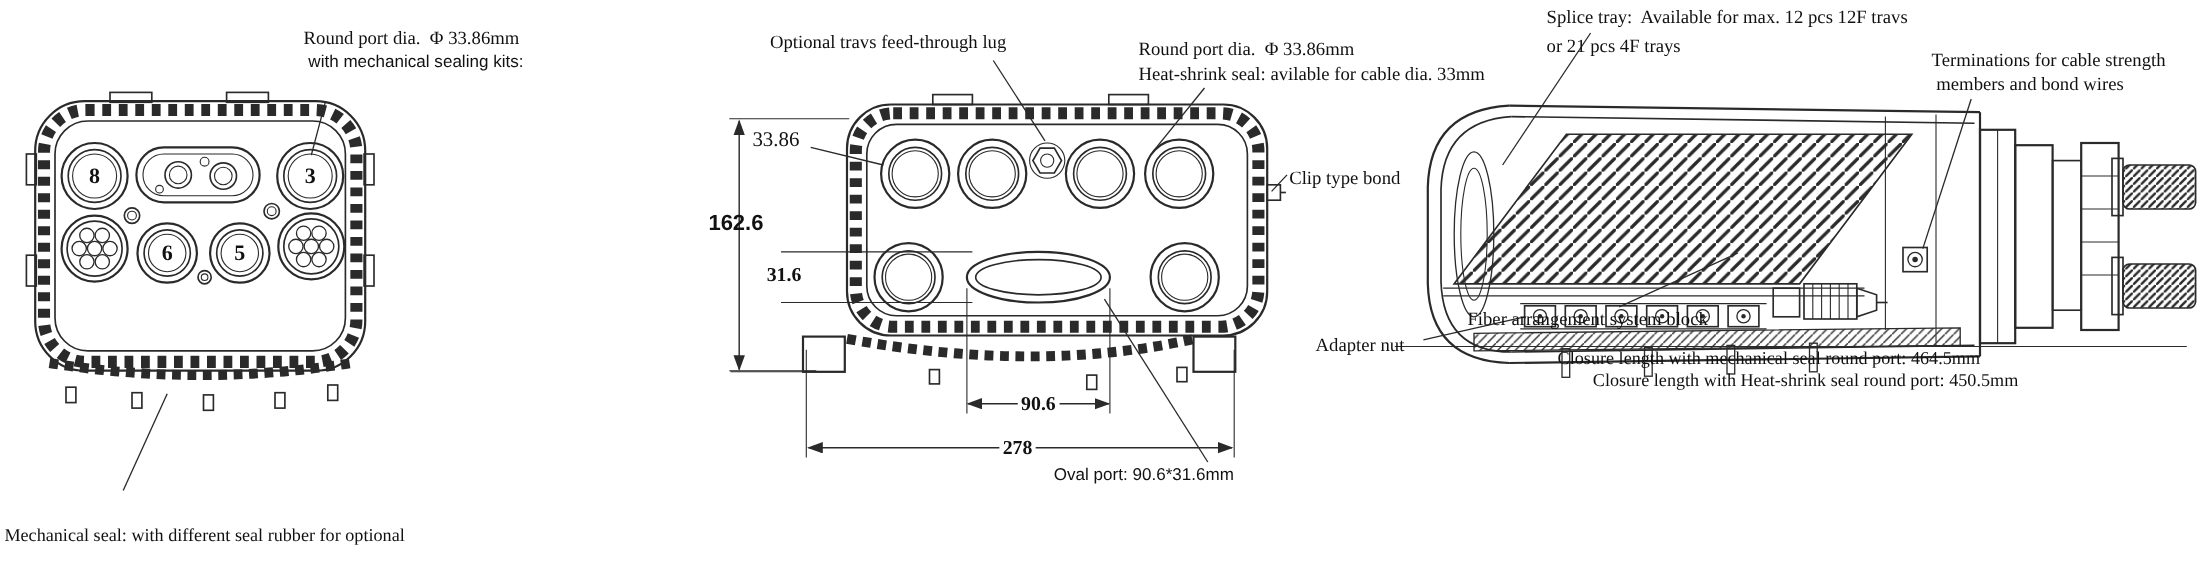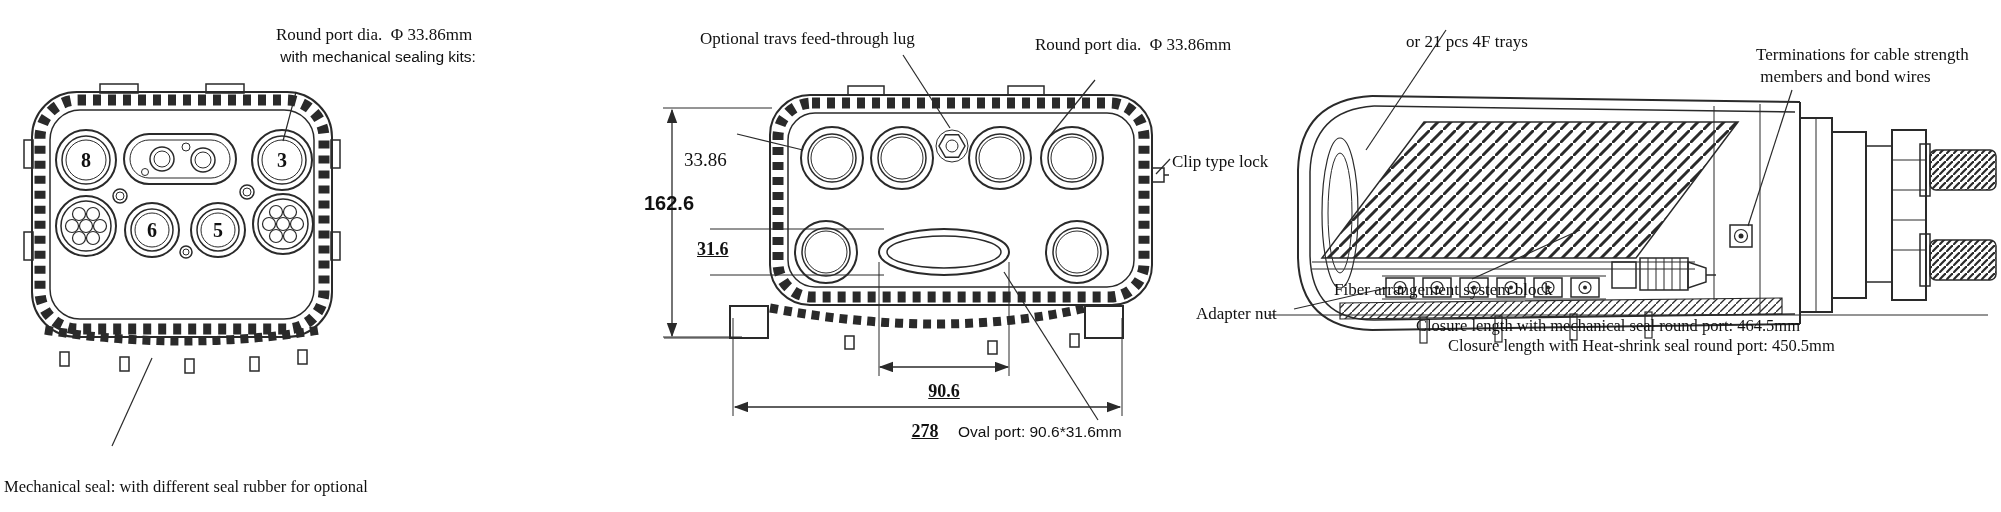--- a/index.html
+++ b/index.html
@@ -10,24 +10,24 @@
   html,body{margin:0;padding:0;background:var(--bg);}
   .stage{
     position:relative;width:2001px;height:512px;background:var(--bg);
     overflow:hidden;font-family:"Liberation Serif", serif;color:var(--text);
   }
   .stage svg{position:absolute;left:0;top:0;}
   .t{position:absolute;white-space:pre;color:var(--text);}
   .ser17{font:17px/21px "Liberation Serif", serif;}
   .ser16{font:16.5px/20px "Liberation Serif", serif;text-align:right;}
   .sans16{font:15.5px/20px "Liberation Sans", sans-serif;}
-  .dimser{font:bold 18px/20px "Liberation Serif", serif;background:var(--bg);padding:0 3px;text-decoration:underline;}
-  .dimser-n{font:19px/21px "Liberation Serif", serif;margin-top:32px;}
+  .dimser{font:bold 18px/20px "Liberation Serif", serif;background:var(--bg);padding:0 3px;}
+  .dimser-n{font:19px/21px "Liberation Serif", serif;}
   .dimsans{font:bold 20px/22px "Liberation Sans", sans-serif;}
-  .ctr{transform:translate(-50%,-50%);margin-top:24px;}
+  .ctr{transform:translate(-50%,-50%);}
   .portnum{font:600 20px/20px "Liberation Serif", serif;transform:translate(-50%,-50%);}
 </style>
 </head>
 <body>
 
 <div class="stage">
 
 <svg width="2001" height="512" viewBox="0 0 2001 512">
   <defs>
     <marker id="arr" markerWidth="12" markerHeight="10" refX="10" refY="4" orient="auto-start-reverse">
@@ -268,27 +268,29 @@
     <line x1="1472" y1="279" x2="1580" y2="230"></line>
   </g>
 </svg>
 
 <div class="t ser17" style="left:276px;top:24px">Round port dia.  Φ 33.86mm</div>
 <div class="t sans16" style="left:276px;top:47px"> with mechanical sealing kits:</div>
 
 <div class="t ser17" style="left:700px;top:28px">Optional travs feed-through lug</div>
 
 <div class="t ser17" style="left:1035px;top:34px">Round port dia.  Φ 33.86mm</div>
-
+<div class="t ser17" style="left:1035px;top:57px">Heat-shrink seal: avilable for cable dia. 33mm</div>
+
+<div class="t ser17" style="left:1406px;top:5px">Splice tray:  Available for max. 12 pcs 12F travs</div>
 <div class="t ser17" style="left:1406px;top:31px">or 21 pcs 4F trays</div>
 
 <div class="t ser17" style="left:1756px;top:44px">Terminations for cable strength</div>
 <div class="t ser17" style="left:1756px;top:66px"> members and bond wires</div>
 
-<div class="t ser17" style="left:1172px;top:151px">Clip type lock</div>
+<div class="t ser17" style="left:1172px;top:151px">Clip type bond</div>
 
 <div class="t ser17" style="left:1196px;top:303px">Adapter nut</div>
 
 <div class="t ser17" style="left:1334px;top:279px">Fiber arrangement system block</div>
 
 <div class="t ser16" style="left:1416px;top:316px">Closure length with mechanical seal round port: 464.5mm</div>
 <div class="t ser16" style="left:1448px;top:336px">Closure length with Heat-shrink seal round port: 450.5mm</div>
 
 <div class="t ser16" style="left:4px;top:477px">Mechanical seal: with different seal rubber for optional</div>
 

